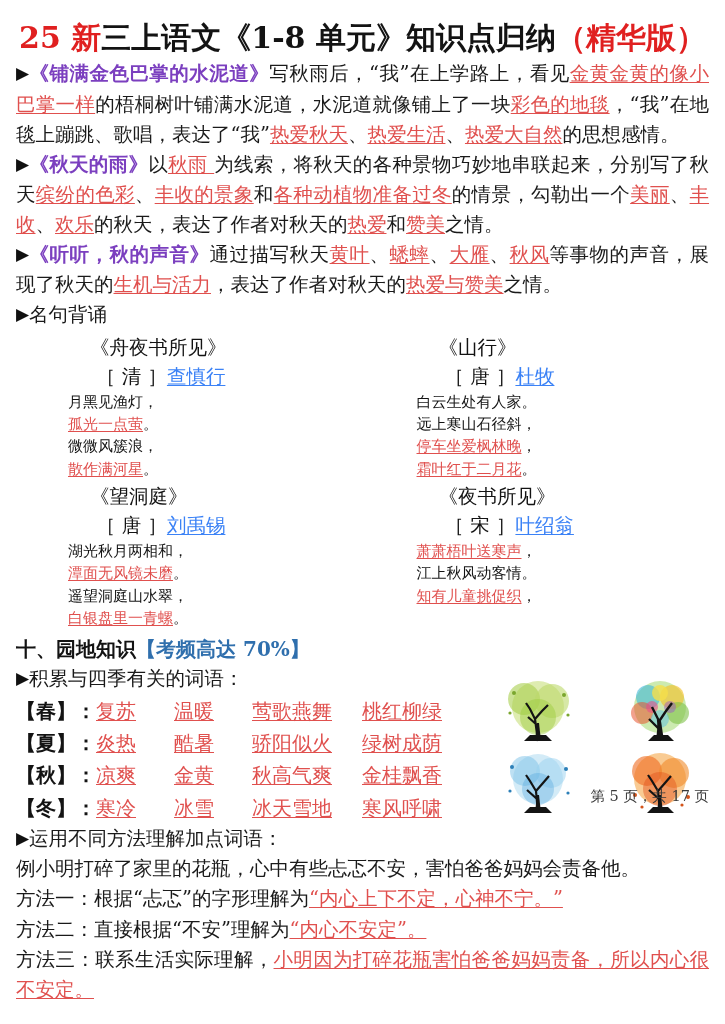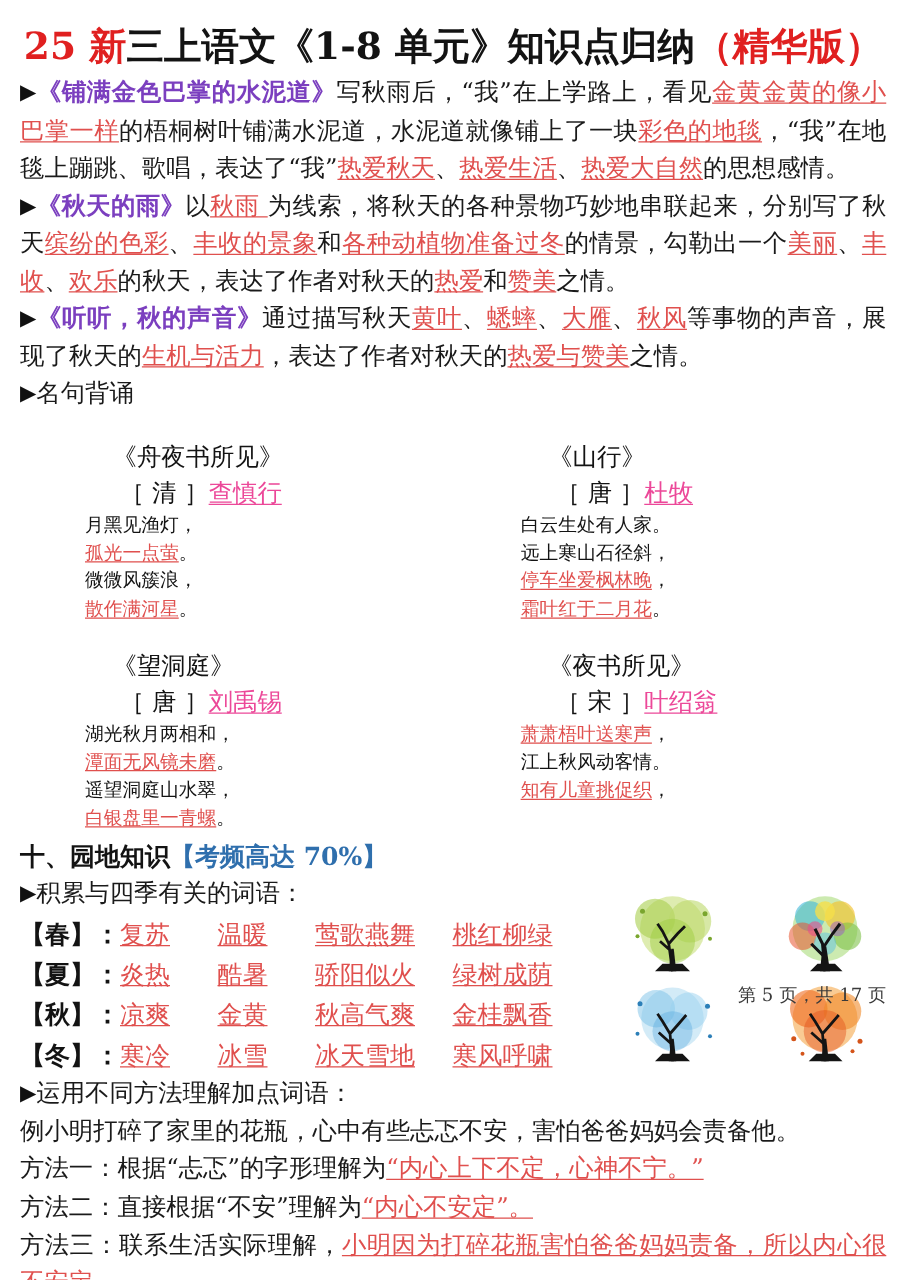--- a/index.html
+++ b/index.html
@@ -57,39 +57,38 @@
 
   
   .poem-wrap {
     display: flex;
     width: 100%;
     margin-top: 2px;
   }
   .poem-col {
     width: 50%;
     box-sizing: border-box;
-    margin-top: 18px;
   }
   .poem-col.left { padding-left: 30px; }
   .poem-col.right { padding-left: 30px; }
   .poem-title {
     font-size: 19.5px;
     line-height: 1.49;
     color: #131313;
     padding-left: 46px;
   }
   .poem-author {
     font-size: 19.5px;
     line-height: 1.49;
     color: #131313;
     padding-left: 52px;
     white-space: nowrap;
   }
   .poem-author .name {
-    color: #ec4899;
+    color: #3b82f6;
     text-decoration: underline;
     text-underline-offset: 2px;
     text-decoration-thickness: 1.3px;
   }
   .poem-line {
     font-size: 15px;
     line-height: 1.49;
     color: #131313;
     padding-left: 24px;
     white-space: nowrap;

